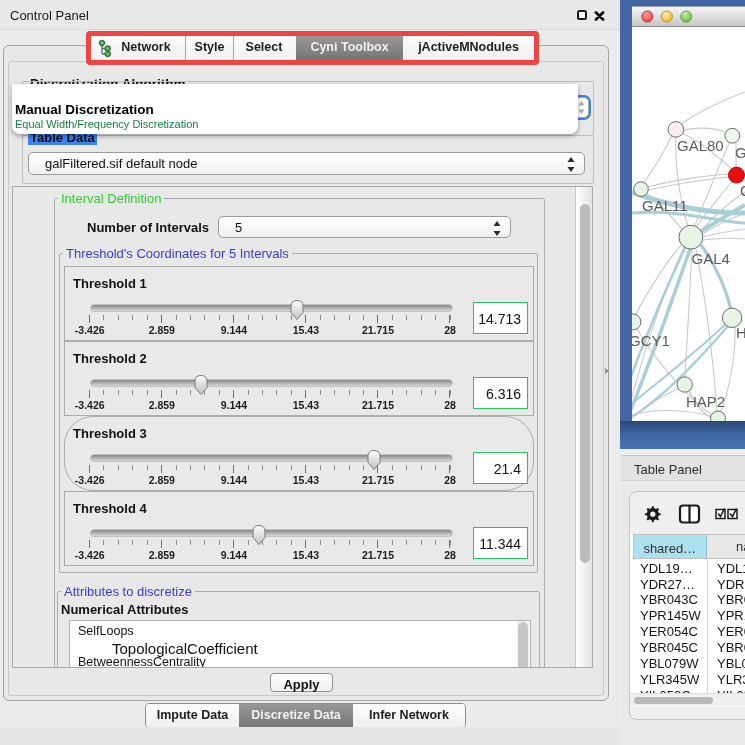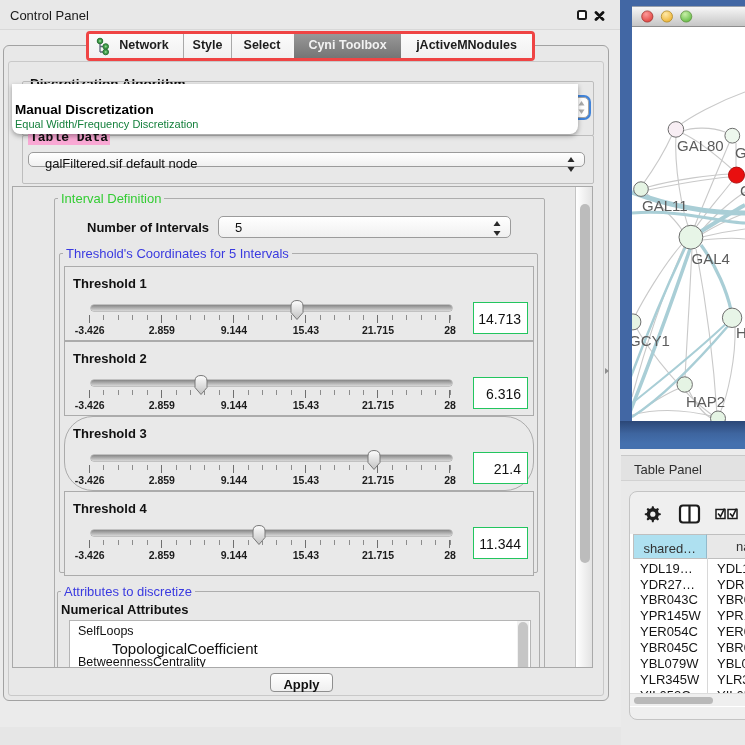--- a/index.html
+++ b/index.html
@@ -26,21 +26,21 @@
 <body>
 <div id="page">
 
 <div class="abs" style="left:0;top:0;width:621px;height:29px;background:#E8E8E8;border-bottom:1px solid #D8D8D8;"></div>
 <div class="lab" style="left:10px;top:8px;font-size:13px;color:#1a1a1a;">Control Panel</div>
 <div class="abs" style="left:576.8px;top:10.2px;width:10px;height:10px;border:2px solid #1c1c1c;border-radius:2.5px;box-sizing:border-box;background:#fff;"></div>
 <svg class="abs" style="left:593.5px;top:10.5px;" width="11" height="10">
       <path d="M2 1.5 L9 8.5 M9 1.5 L2 8.5" stroke="#111" stroke-width="2.8" stroke-linecap="round"></path>
     </svg>
 
-<div class="abs" style="left:86px;top:31px;width:443px;height:24px;border:3px solid #ef4444;border-radius:4px;background:#F7F7F7;overflow:hidden;z-index:2;">
+<div class="abs" style="left:86px;top:31px;width:443px;height:24px;border:5px solid #ef4444;border-radius:4px;background:#F7F7F7;overflow:hidden;z-index:2;">
   <div class="tab" style="left:0;width:94px;"><span style="position:relative;top:4px;left:8px;">Network</span>
     <svg style="position:absolute;left:7px;top:2.5px;" width="15" height="19">
       <path d="M4 5 L4 15 M4 9.5 L8 9.5 M4 15 L8 15" stroke="#5A6678" stroke-width="1.3" fill="none"></path>
       <circle cx="4" cy="4" r="2.8" fill="#41A04B" stroke="#2A6F35" stroke-width="1"></circle>
       <circle cx="9.7" cy="9.5" r="2.8" fill="#41A04B" stroke="#2A6F35" stroke-width="1"></circle>
       <circle cx="9.7" cy="15" r="2.8" fill="#41A04B" stroke="#2A6F35" stroke-width="1"></circle>
       <circle cx="4" cy="4" r="1" fill="#8FD08F"></circle>
           <circle cx="9.7" cy="9.5" r="1" fill="#8FD08F"></circle>
           <circle cx="9.7" cy="15" r="1" fill="#8FD08F"></circle>
     </svg>
@@ -59,22 +59,22 @@
 <div class="lab bold" style="left:30px;top:76px;font-size:13.5px;color:#111;">Discretization Algorithm</div>
 <div class="grp" style="left:22px;top:81px;width:570px;height:53px;border-color:#BDBDBD;"></div>
 
 <div class="abs" style="left:30px;top:97px;width:559px;height:21px;background:#fff;border:1px solid #A6A6A6;border-radius:5px;box-shadow:0 0 0 2px #4284D9;box-sizing:border-box;"></div>
 <svg class="abs" style="left:577px;top:100px;" width="9" height="15">
       <path d="M4.5 1 L7.5 5.5 L1.5 5.5 Z" fill="#ababab"></path>
       <path d="M4.5 14 L7.5 9.5 L1.5 9.5 Z" fill="#ababab"></path>
     </svg>
 
 <div class="grp" style="left:22px;top:135px;width:570px;height:47px;border-color:#BDBDBD;"></div>
-<div class="lab bold" style="left:28px;top:130px;font-size:13px;color:#111;background:#f9a8d4;padding:0 2px;font-family:Liberation Mono, monospace;">Table Data</div>
-<div class="combo" style="left:28px;top:152px;width:557px;height:15px;">
+<div class="lab bold" style="left:28px;top:130px;font-size:13px;color:#111;background:#3b82f6;padding:0 2px;">Table Data</div>
+<div class="combo" style="left:28px;top:152px;width:557px;height:23px;">
   <span class="ctext">galFiltered.sif default node</span>
   <svg style="position:absolute;right:8px;top:3px;" width="10" height="17">
         <path d="M5 1 L8.5 6 L1.5 6 Z" fill="#2a2a2a"></path>
         <path d="M5 16 L8.5 11 L1.5 11 Z" fill="#2a2a2a"></path>
       </svg>
 </div>
 
 <div class="abs" style="left:12px;top:84px;width:566px;height:50px;background:#fff;border-radius:0 0 8px 8px;box-shadow:0 2px 5px rgba(0,0,0,0.35);z-index:6;">
   <div class="lab bold" style="left:3px;top:18px;font-size:13.5px;color:#000;">Manual Discretization</div>
   <div class="lab" style="left:3px;top:34px;font-size:11px;color:#15803d;">Equal Width/Frequency Discretization</div>
@@ -165,21 +165,21 @@
     <div class="slab" style="left:24.7px;top:57px;">-3.426</div>
     <div class="slab" style="left:96.8px;top:57px;">2.859</div>
     <div class="slab" style="left:168.9px;top:57px;">9.144</div>
     <div class="slab" style="left:240.9px;top:57px;">15.43</div>
     <div class="slab" style="left:313.0px;top:57px;">21.715</div>
     <div class="slab" style="left:385.1px;top:57px;">28</div>
     <div class="vfield" style="left:408px;top:35.5px;">
           <span>21.4</span>
         </div>
   </div>
-  <div class="tpanel" style="left:51px;top:303.5px;width:470px;height:85px;">
+  <div class="tpanel" style="left:51px;top:303.5px;width:470px;height:75px;">
     <div class="lab bold" style="left:8px;top:9px;font-size:13px;color:#111;">Threshold 4</div>
     <div class="track" style="left:26px;top:38.5px;width:361px;"></div>
     <svg class="thumb" style="top:32px;left:185.6px;" width="16" height="22">
           <defs>
             <linearGradient id="th3" x1="0" y1="0" x2="0" y2="1">
               <stop offset="0" stop-color="#FDFDFD"></stop>
               <stop offset="1" stop-color="#C2C2C2"></stop>
             </linearGradient>
           </defs>
           <path d="M8 20.5 L2 13.5 L2 7 Q2 1.5 8 1.5 Q14 1.5 14 7 L14 13.5 Z" fill="url(#th3)" stroke="#787878" stroke-width="1"></path>
@@ -206,20 +206,25 @@
     <div class="lab" style="left:8px;top:34px;font-size:12.5px;color:#111;">BetweennessCentrality</div>
     <div class="abs" style="right:1px;top:0px;width:12px;height:59px;background:#F2F2F2;"></div>
     <div class="abs" style="right:2px;top:1px;width:10px;height:57px;background:#C6C6C6;border-radius:5px;"></div>
   </div>
 </div>
 
 <div class="abs" style="left:270px;top:673px;width:63px;height:19px;border:1px solid #8F8F8F;border-radius:4px;background:linear-gradient(#FFFFFF,#EFEFEF);box-sizing:border-box;text-align:center;">
   <span style="font-size:13px;font-weight:bold;color:#111;position:relative;top:1px;">Apply</span>
 </div>
 
+<div class="abs" style="left:145px;top:703px;width:319px;height:23px;border:1px solid #8C8C8C;border-radius:4px;background:#FBFBFB;overflow:hidden;">
+  <div class="tab" style="left:0;width:93px;"><span style="position:relative;top:4px;">Impute Data</span></div>
+  <div class="tab tabsel" style="left:93px;width:114px;"><span style="position:relative;top:4px;">Discretize Data</span></div>
+  <div class="tab" style="left:207px;width:112px;"><span style="position:relative;top:4px;">Infer Network</span></div>
+</div>
 <div class="abs" style="left:0;top:727px;width:621px;height:18px;background:#E6E6E6;"></div>
 
 <svg class="abs" style="left:604px;top:367px;" width="6" height="8">
       <path d="M1 1 L5 4 L1 7 Z" fill="#8E8E8E"></path>
     </svg>
 
 <div class="abs" style="left:620px;top:0;width:125px;height:449px;background:#4267A4;"></div>
 <div class="abs" style="left:632px;top:6px;width:113px;height:21px;background:linear-gradient(#F6F6F6,#C6C6C6);border-top:1px solid #98A0AC;border-bottom:1px solid #8E8E8E;box-sizing:border-box;"></div>
 <svg class="abs" style="left:632px;top:6px;" width="113" height="21">
   <defs>

